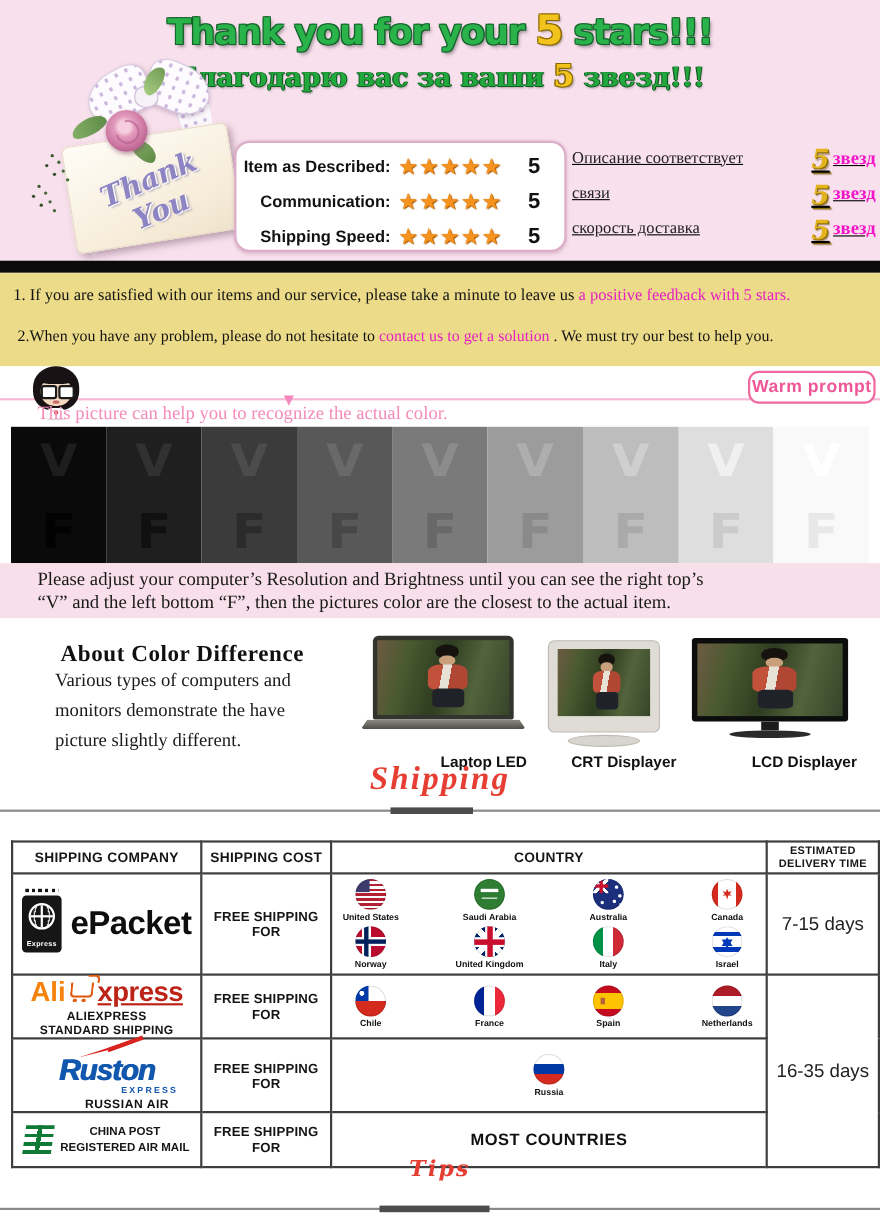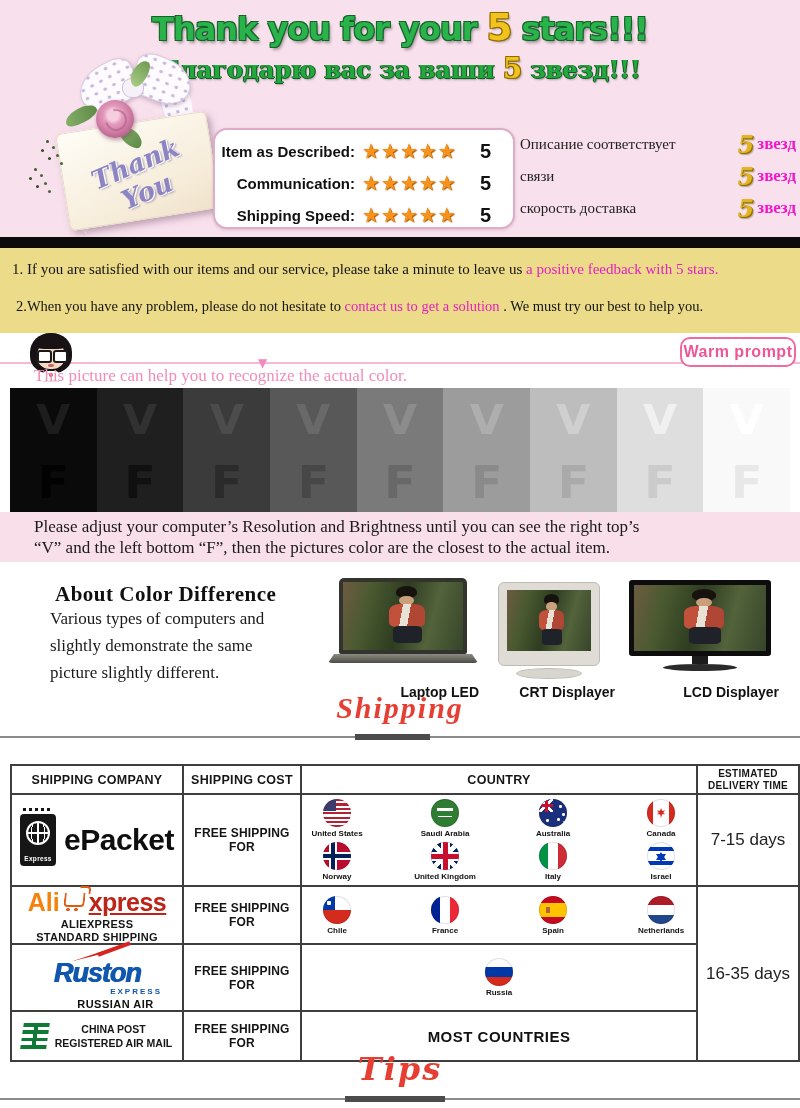--- a/index.html
+++ b/index.html
@@ -57,21 +57,21 @@
   .r-row{position:absolute;left:0;width:100%;height:28px;display:flex;align-items:center;}
   .r-row.r0{top:7px;} .r-row.r1{top:39px;} .r-row.r2{top:71px;}
   .r-label{width:140px;text-align:right;font:bold 15px "Liberation Sans",sans-serif;color:#111;}
   .r-stars{width:118px;text-align:left;padding-left:7px;white-space:nowrap;}
   .star{font:20px "DejaVu Sans",sans-serif;color:#f6921e;letter-spacing:1px;
       text-shadow:0 0 1px #c56a00,1px 1px 1px #a85a00;}
   .r-score{font:bold 20px "Liberation Sans",sans-serif;color:#111;}
 
   
   .ru-ratings{position:absolute;left:520px;top:131px;width:276px;}
-  .ru-row{position:absolute;left:0;width:100%;height:26px;display:flex;align-items:center;}
+  .ru-row{position:absolute;left:0;width:100%;height:26px;display:flex;align-items:center;text-decoration:underline;}
   .ru-row.r0{top:0;} .ru-row.r1{top:32px;} .ru-row.r2{top:64px;}
   .ru-label{flex:1;font:15px "Liberation Serif",serif;color:#222;}
   .ru-five{font:bold italic 24px "DejaVu Serif",serif;color:#e4b41f;
       text-shadow:1px 1px 0 #8d6c00,2px 2px 1px rgba(80,60,0,.4);margin-right:3px;}
   .ru-word{font:bold 17px "Liberation Serif",serif;color:#f316c9;}
 
   
   .black-bar{position:absolute;left:0;top:237px;width:800px;height:11px;background:#0b0b0b;}
   .yellow-sec{position:absolute;left:0;top:248px;width:800px;height:85px;background:#ecdb88;}
   .notice-line{position:absolute;white-space:nowrap;font:15px "Liberation Serif",serif;color:#141414;}
@@ -145,21 +145,21 @@
   .lcd{left:296px;top:10px;width:158px;height:120px;}
   .lcd-screen{margin:0 auto;width:142px;height:76px;background:#0d0d0d;border-radius:3px;
       padding:5px;box-sizing:border-box;}
   .lcd-neck{margin:0 auto;width:16px;height:8px;background:#1c1c1c;}
   .lcd-base{margin:0 auto;width:74px;height:7px;background:#2b2b2b;border-radius:50%;}
 
   
   .script-title{position:absolute;left:0;width:800px;text-align:center;
       font:bold italic 30px "DejaVu Serif",serif;color:#e63e32;letter-spacing:2px;}
   .shipping-title{top:691px;font-family:Liberation Serif, serif;}
-  .tips-title{top:1050px;font-size:32px;}
+  .tips-title{top:1050px;font-size:20px;}
 
   
   .divider{position:absolute;left:0;width:800px;height:6px;}
   .div1{top:734px;} .div2{top:1096px;}
   .div-line{position:absolute;left:0;top:2px;width:100%;height:2px;background:#8a8a8a;}
   .div-seg{position:absolute;top:0;height:6px;background:#4c4c4c;}
   .div1 .div-seg{left:355px;width:75px;}
   .div2 .div-seg{left:345px;width:100px;}
 
   
@@ -391,21 +391,21 @@
     </div>
 </div>
 
 <div class="pink-instr">
   <div class="instr-line il2">“V” and the left bottom “F”, then the pictures color are the closest to the actual item.</div>
   <div class="instr-line il1">Please adjust your computer’s Resolution and Brightness until you can see the right top’s</div>
 </div>
 
 <div class="about-heading">About Color Difference</div>
 <div class="about-line al1">Various types of computers and</div>
-<div class="about-line al2">slightly demonstrate the same</div>
+<div class="about-line al2">monitors demonstrate the have</div>
 <div class="about-line al3">picture  slightly different.</div>
 
 <div class="monitors">
   <div class="mon laptop">
     <div class="lap-screen">
       <div class="photo">
         <div class="p-head"></div>
         <div class="p-face"></div>
         <div class="p-jacket"></div>
         <div class="p-legs"></div>

